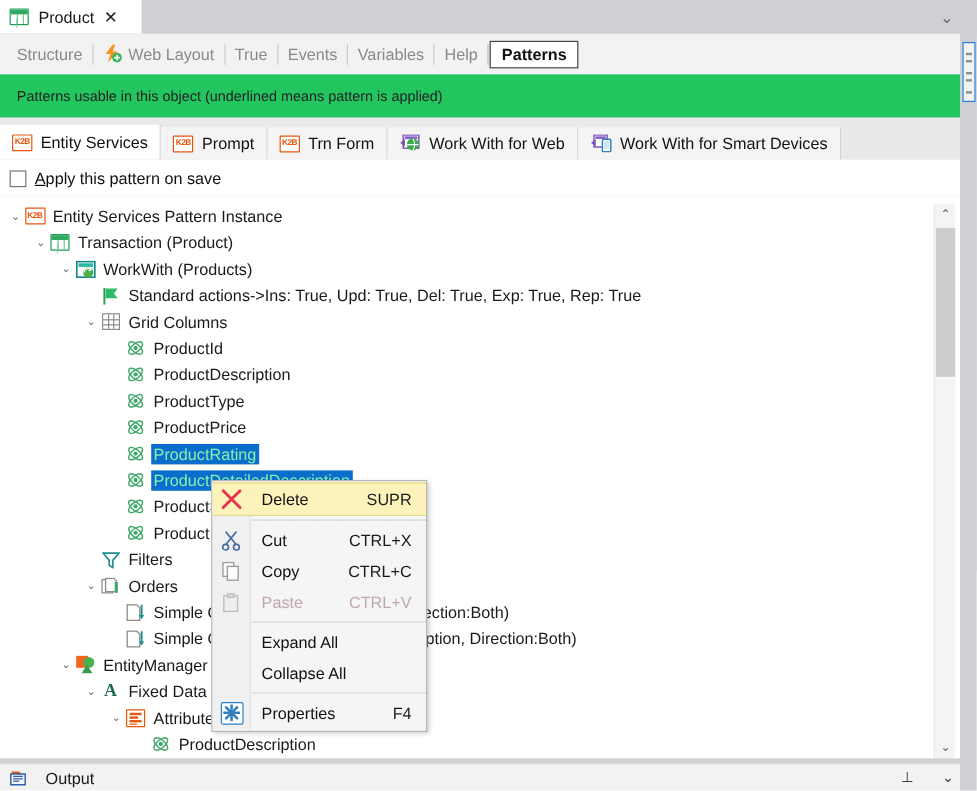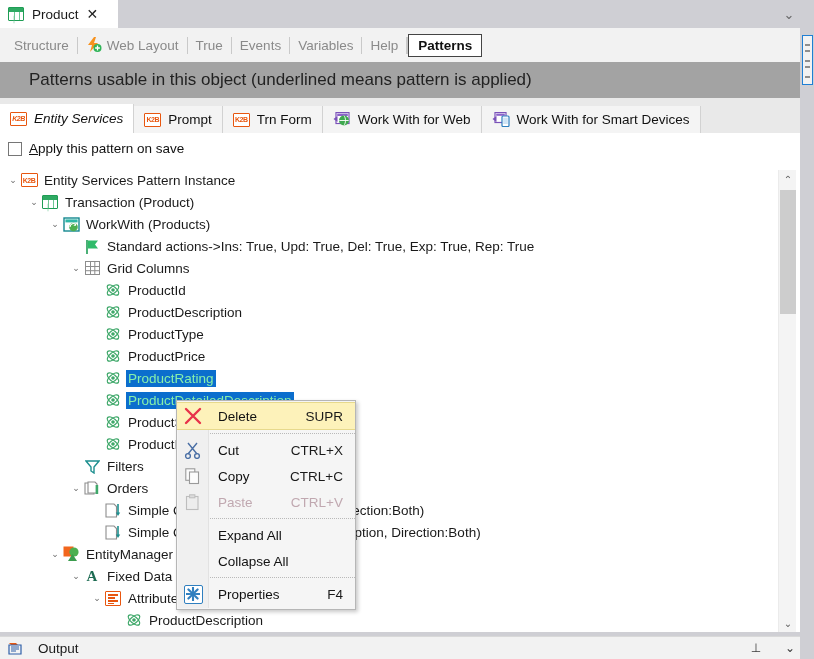--- a/index.html
+++ b/index.html
@@ -57,35 +57,35 @@
   }
   .objbar .sep { width: 1px; height: 17px; background: #c9c9c9; }
   .objbar .oitem.active {
     color: #111; font-weight: bold; background: #ffffff;
     border: 1px solid #444; padding: 3px 9px;
   }
 
   
   .patterns-hdr {
     position: absolute; left: 0; top: 62px; width: 800px; height: 36px;
-    background: #a3a3a3; display: flex; align-items: center; padding-left: 29px;
-    font-size: 17px; color: #222;
+    background: #22c55e; display: flex; align-items: center; padding-left: 14px;
+    font-size: 12px; color: #222;
   }
 
   
   .ptabs {
     position: absolute; left: 0; top: 98px; width: 800px; height: 35px;
     background: #e9e9e9; display: flex; align-items: flex-end;
   }
   .ptab {
     height: 27px; display: flex; align-items: center; gap: 7px;
     padding: 0 10px; font-size: 13.5px; color: #111; background: #f4f4f4;
     border-right: 1px solid #d2d2d2; cursor: pointer; white-space: nowrap;
   }
-  .ptab.active { background: #ffffff; height: 29px; font-style: italic; }
+  .ptab.active { background: #ffffff; height: 29px; }
   .ptabs-filler { flex: 1; background: #e9e9e9; height: 27px; }
 
   .ic-k2b {
     width: 17px; height: 14px; border: 1.6px solid #e8560f; background: #fff;
     flex: none; display: flex; align-items: center; justify-content: center;
     font-size: 7px; font-weight: bold; color: #e8560f; letter-spacing: -0.5px;
     font-family: "Liberation Sans", sans-serif; border-radius: 1px;
   }
 
   

